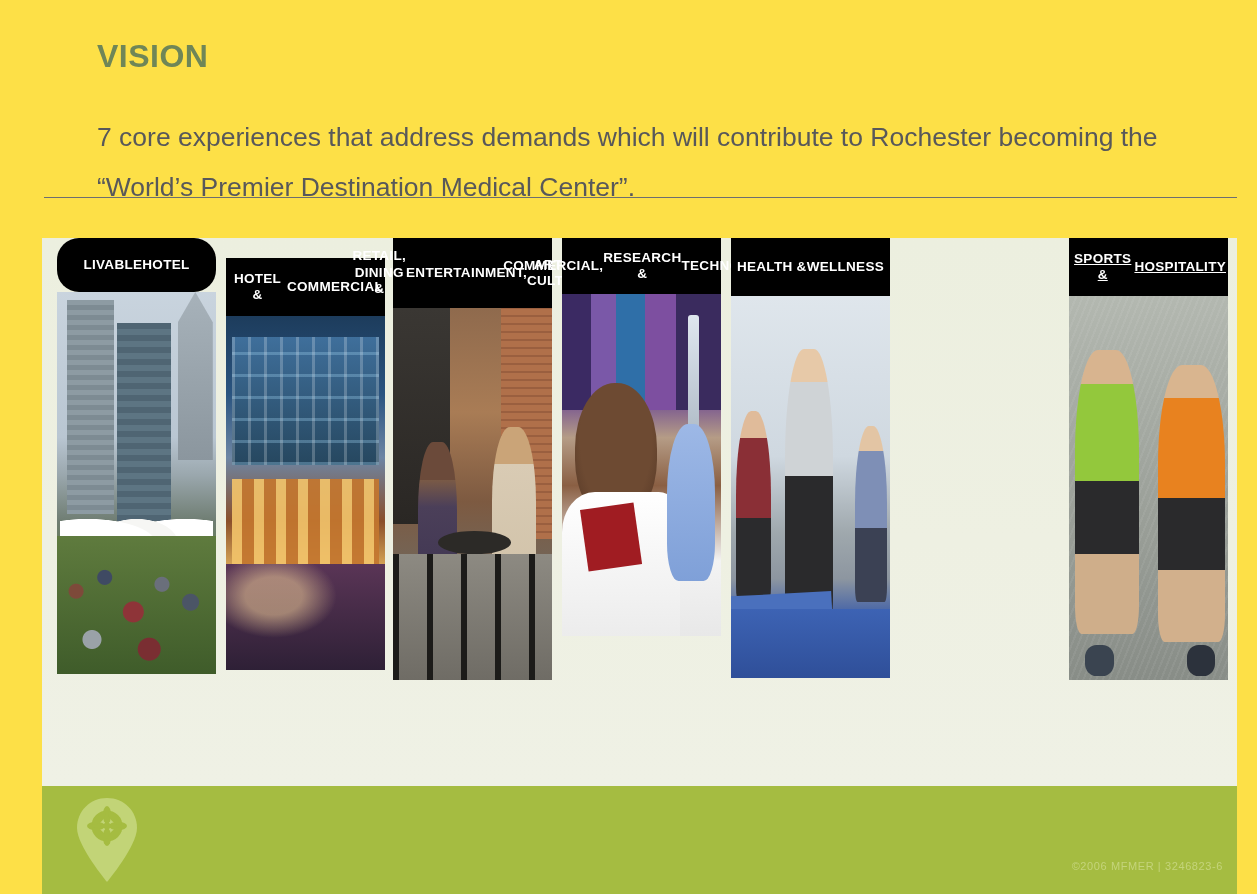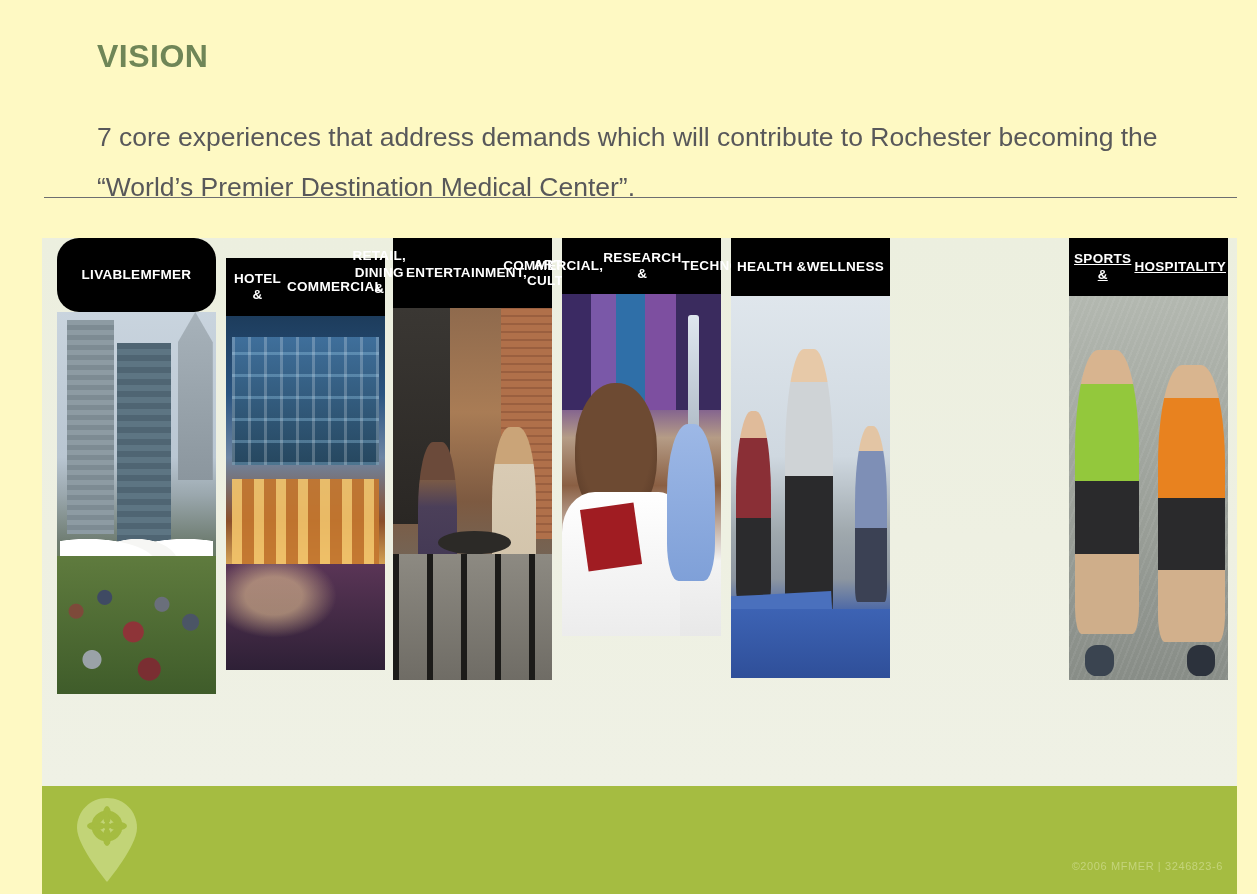--- a/index.html
+++ b/index.html
@@ -10,21 +10,21 @@
     height: 894px;
     background: #ffffff;
     font-family: "Liberation Sans", sans-serif;
     overflow: hidden;
   }
 
   #slide {
     position: relative;
     width: 1257px;
     height: 894px;
-    background: #fef9c3;
+    background: #fde047;
   }
 
   
   #header-block {
     position: absolute;
     left: 0; top: 0;
     width: 1257px;
     height: 200px;
   }
 
@@ -394,24 +394,24 @@
 
     <div id="title-rule"></div>
   </div>
 
   <div id="panel">
     <div id="panel-wash"></div>
 
     <div id="cols">
 
       <div class="col" style="left:15px; width:159px;">
-        <div class="col-head" style="height:74px;border-radius:22px;">
+        <div class="col-head" style="height:54px;border-radius:22px;">
           <span>LIVABLE</span>
             <br>
-          <span>MFMER</span>
+          <span>HOTEL</span>
         </div>
         <div class="col-img" style="height:382px;">
           <div class="ph ph-city">
             <div class="tower-a"></div>
               <div class="tower-b"></div>
               <div class="tower-c"></div>
             <div class="tents"></div>
               <div class="crowd"></div>
           </div>
         </div>

